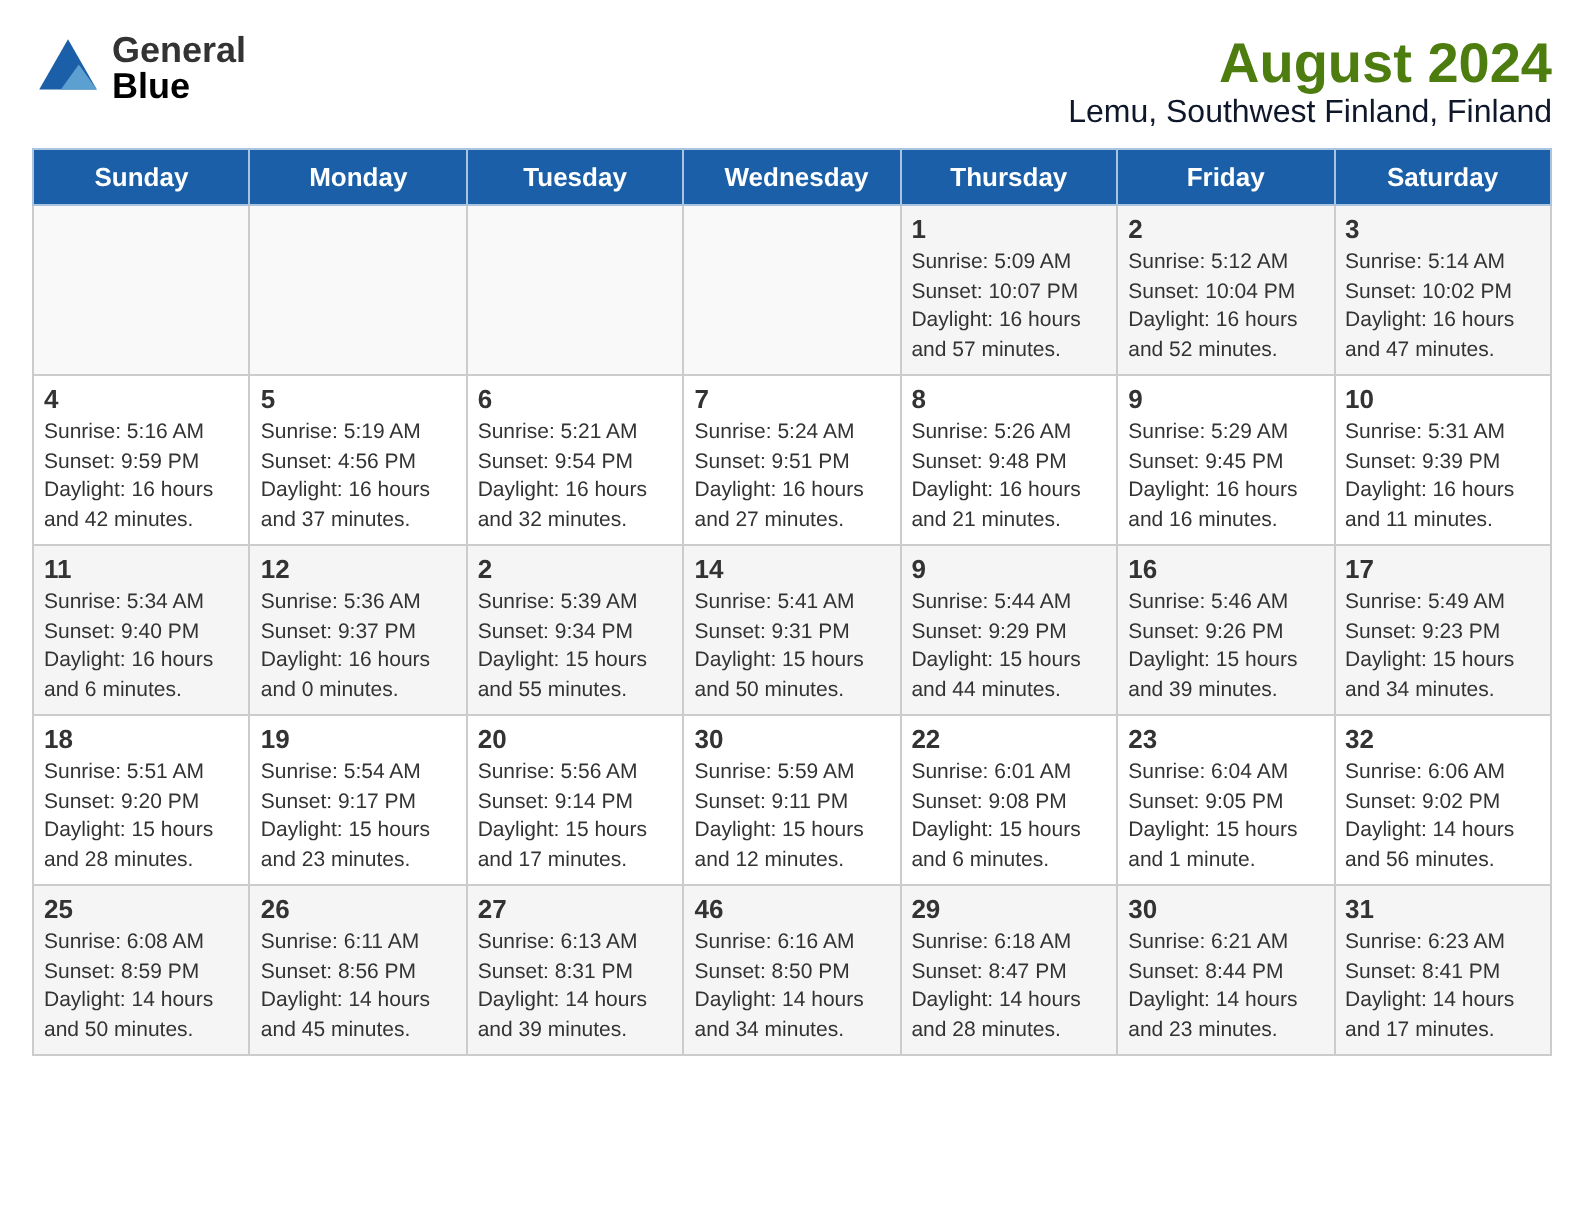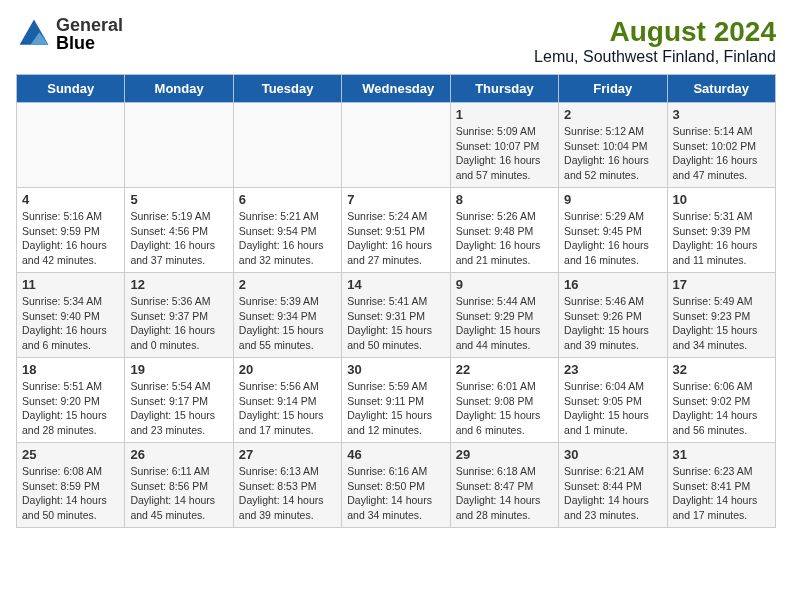--- a/index.html
+++ b/index.html
@@ -321,21 +321,21 @@
         <td>
           <span class="day-num">26</span>
           <div class="day-info">Sunrise: 6:11 AM
 Sunset: 8:56 PM
 Daylight: 14 hours
 and 45 minutes.</div>
         </td>
         <td>
           <span class="day-num">27</span>
           <div class="day-info">Sunrise: 6:13 AM
-Sunset: 8:53 PM
+Sunset: 8:31 PM
 Daylight: 14 hours
 and 39 minutes.</div>
         </td>
         <td>
           <span class="day-num">46</span>
           <div class="day-info">Sunrise: 6:16 AM
 Sunset: 8:50 PM
 Daylight: 14 hours
 and 34 minutes.</div>
         </td>

